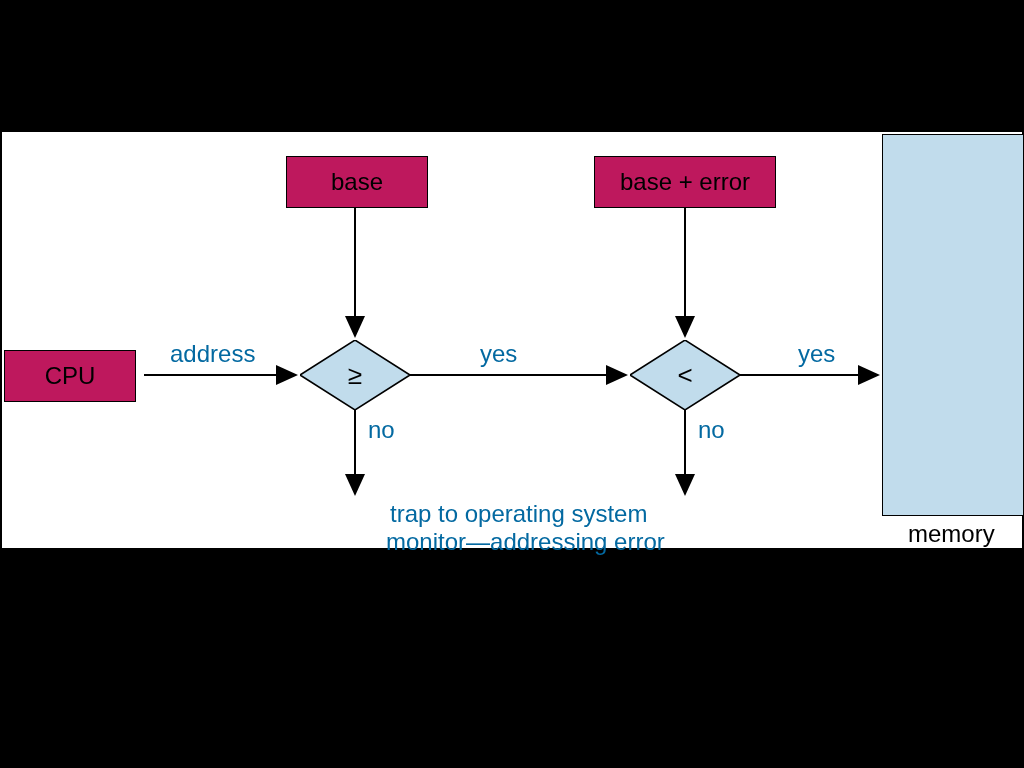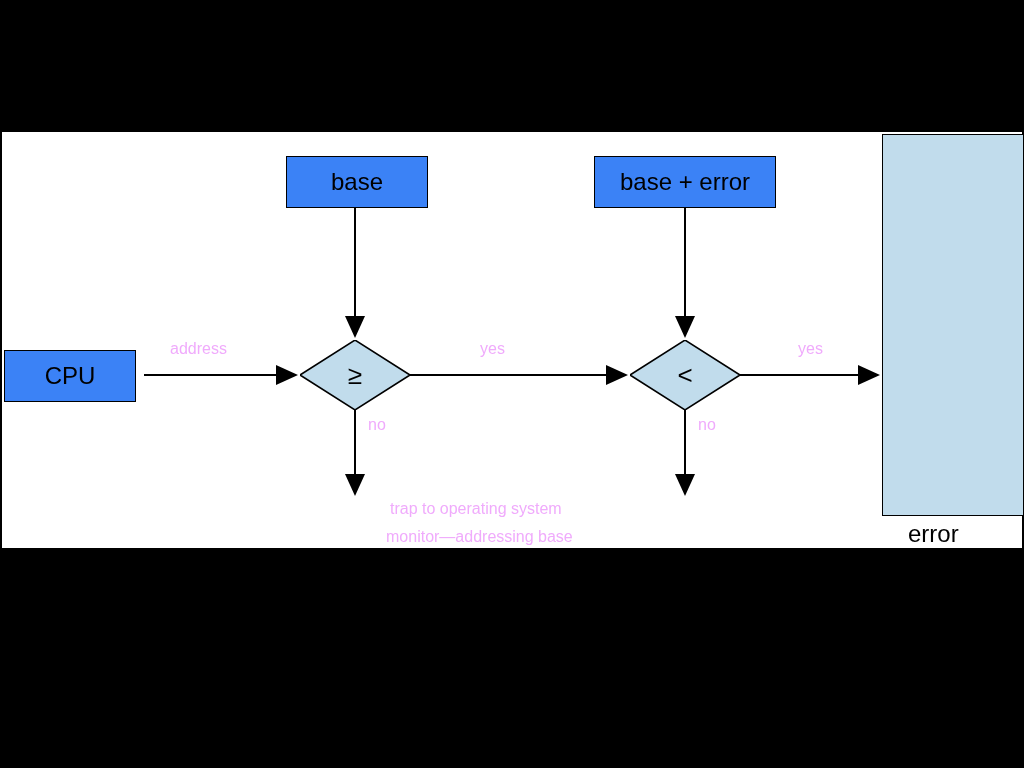--- a/index.html
+++ b/index.html
@@ -1,22 +1,22 @@
 <!DOCTYPE html>
 <html><head>
 <meta charset="utf-8">
 <style>
   html,body{margin:0;padding:0;width:1024px;height:768px;background:#000;font-family:Helvetica,Arial,sans-serif;overflow:hidden}
   .frame{position:absolute;left:0;top:130px;width:1024px;height:420px;background:#fff;border:2px solid #000;box-sizing:border-box}
-  .box{position:absolute;background:#3b82f6;border:1.5px solid #000;display:flex;align-items:center;justify-content:center;font-size:24px}
+  .box{position:absolute;background:#be185d;border:1.5px solid #000;display:flex;align-items:center;justify-content:center;font-size:24px}
   .mem{position:absolute;background:#c1dcec;border:1.5px solid #000}
   .diamond{position:absolute;width:110px;height:70px}
   .diamond svg{position:absolute;left:0;top:0}
   .diamond .sym{position:absolute;left:0;top:0;width:110px;height:70px;display:flex;align-items:center;justify-content:center;font-size:26px}
-  .lbl{position:absolute;font-size:16px;color:#f0abfc;white-space:nowrap}
+  .lbl{position:absolute;font-size:24px;color:#0369a1;white-space:nowrap}
   .memlbl{position:absolute;font-size:24px}
   svg.arrows{position:absolute;left:0;top:0;width:1024px;height:768px;pointer-events:none}
 </style>
 </head>
 <body>
 
 <div class="frame"></div>
 
 <div class="box" style="left:4px;top:350px;width:130px;height:50px">
   <span>CPU</span>
@@ -24,21 +24,21 @@
 
 <div class="box" style="left:286px;top:156px;width:140px;height:50px">
   <span>base</span>
 </div>
 
 <div class="box" style="left:594px;top:156px;width:180px;height:50px">
   <span>base + error</span>
 </div>
 
 <div class="mem" style="left:882px;top:134px;width:140px;height:380px"></div>
-<div class="memlbl" style="left:908px;top:520px">error</div>
+<div class="memlbl" style="left:908px;top:520px">memory</div>
 
 <div class="diamond" style="left:300px;top:340px">
   <svg width="110" height="70">
       <polygon points="55,0 110,35 55,70 0,35" fill="#c1dcec" stroke="#000" stroke-width="1.5"></polygon>
     </svg>
   <div class="sym">≥</div>
 </div>
 
 <div class="diamond" style="left:630px;top:340px">
   <svg width="110" height="70">
@@ -47,21 +47,21 @@
   <div class="sym">&lt;</div>
 </div>
 
 <div class="lbl" style="left:170px;top:340px">address</div>
 <div class="lbl" style="left:480px;top:340px">yes</div>
 <div class="lbl" style="left:368px;top:416px">no</div>
 <div class="lbl" style="left:798px;top:340px">yes</div>
 <div class="lbl" style="left:698px;top:416px">no</div>
 
 <div class="lbl" style="left:390px;top:500px;text-align:center">trap to operating system</div>
-<div class="lbl" style="left:386px;top:528px;text-align:center">monitor—addressing base</div>
+<div class="lbl" style="left:386px;top:528px;text-align:center">monitor—addressing error</div>
 
 <svg class="arrows">
   <defs>
     <marker id="ah" markerWidth="12" markerHeight="12" refX="10" refY="5" orient="auto">
       <path d="M0,0 L11,5 L0,10 z" fill="#000"></path>
     </marker>
   </defs>
 
   <line x1="144" y1="375" x2="296" y2="375" stroke="#000" stroke-width="2" marker-end="url(#ah)"></line>
 

